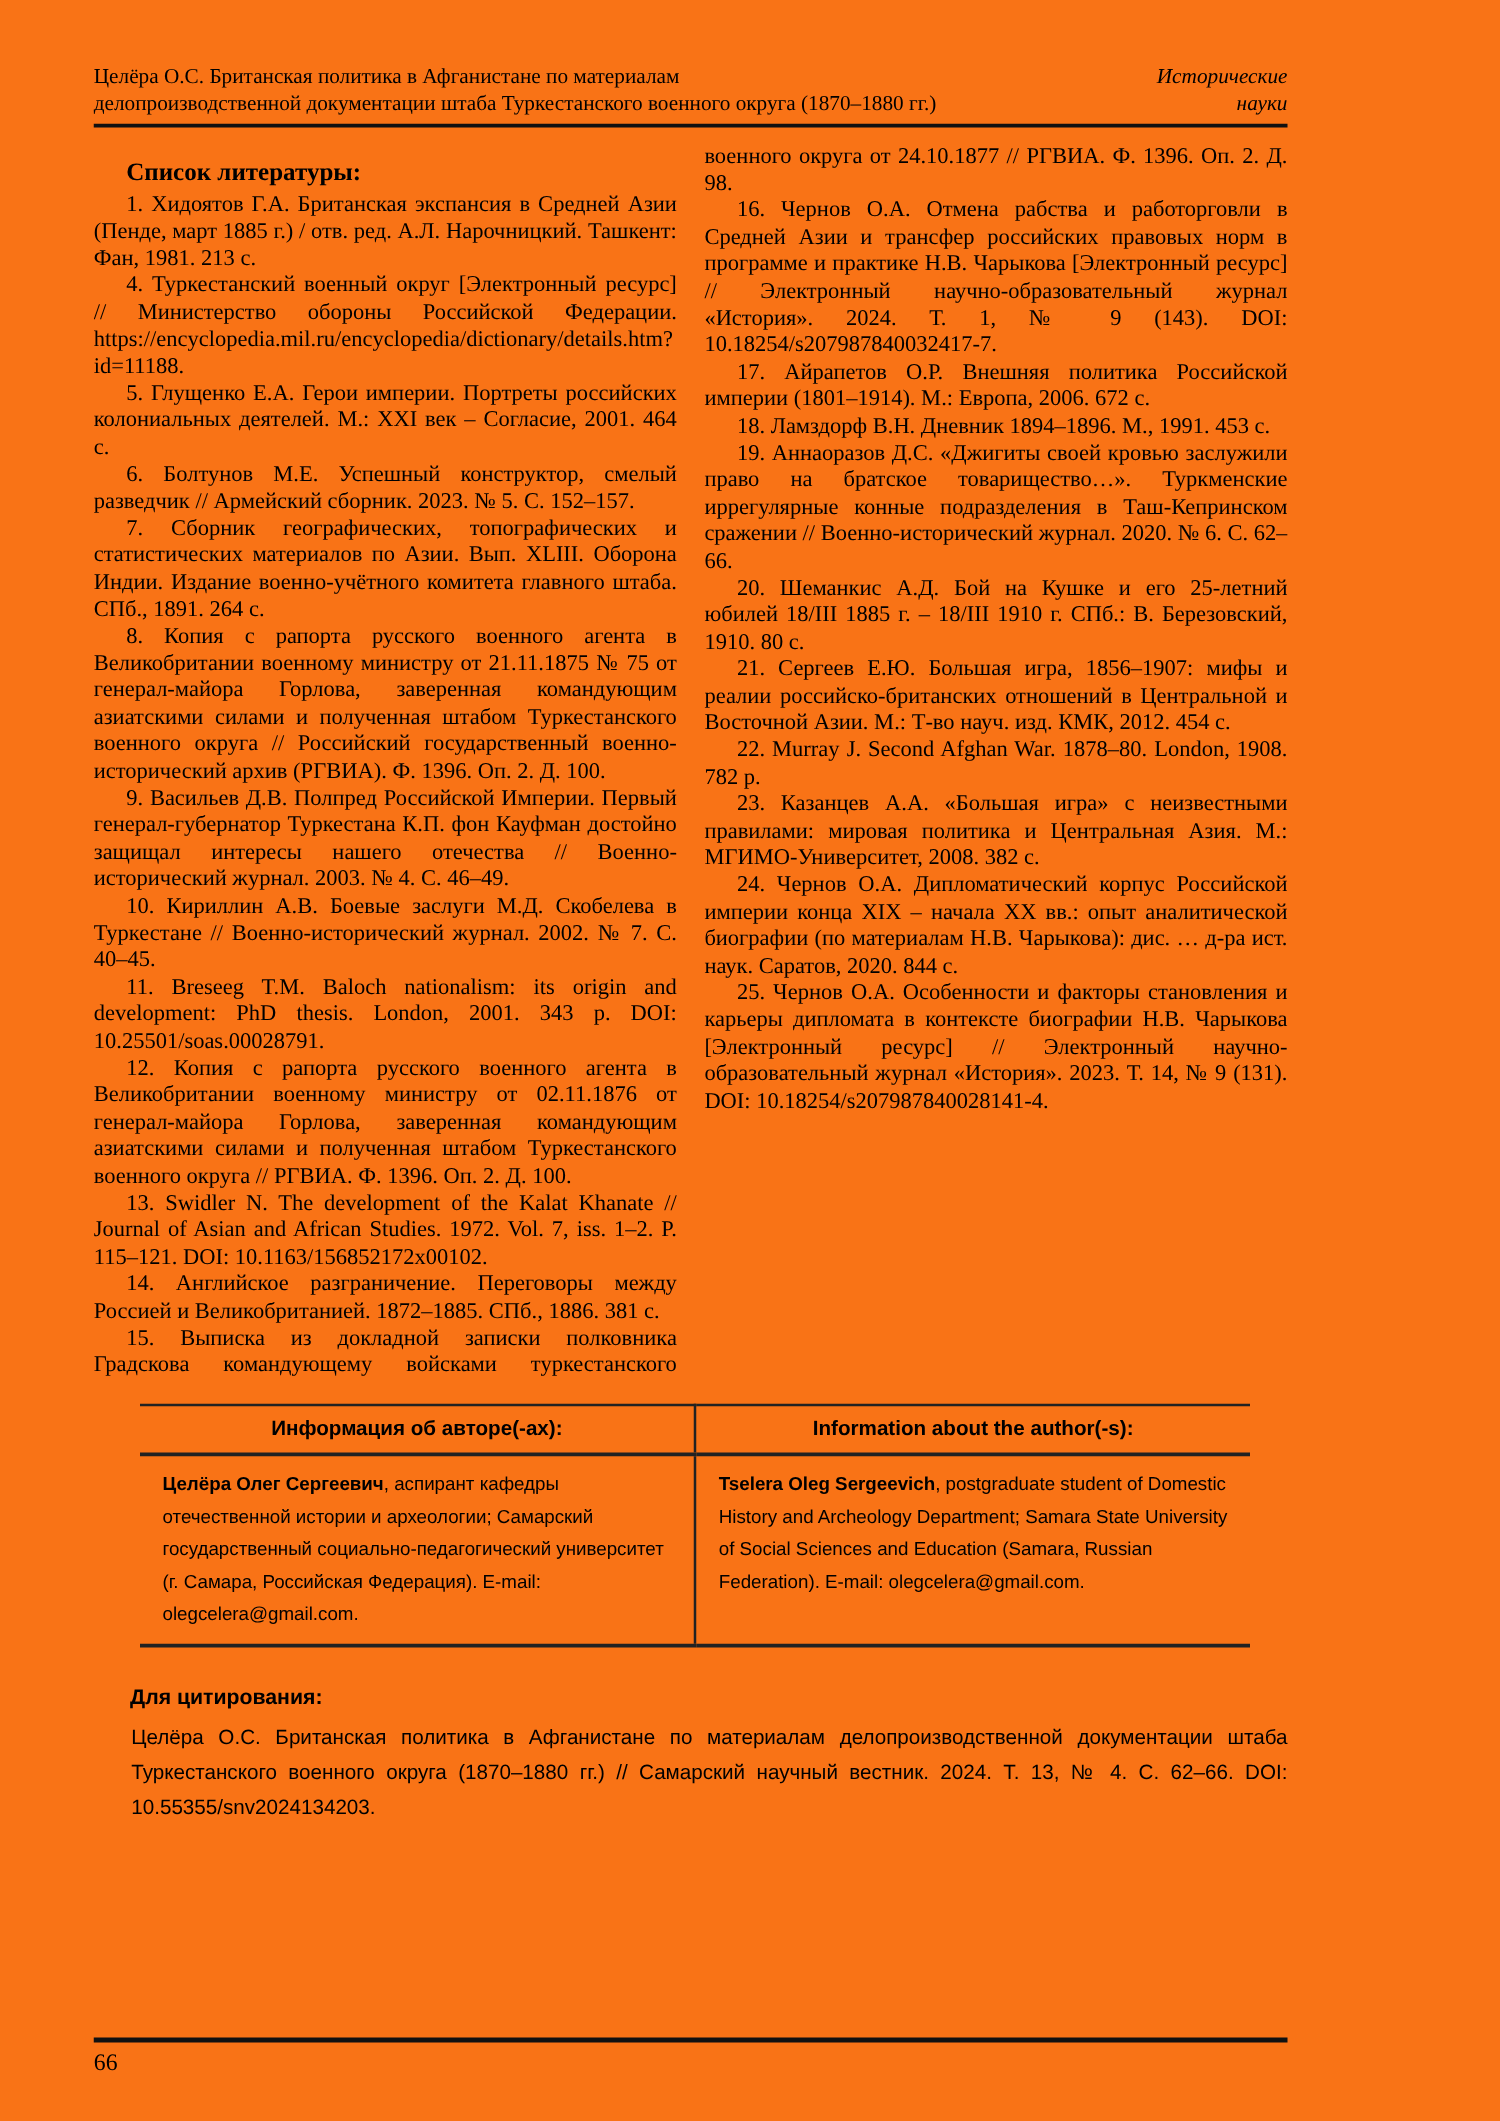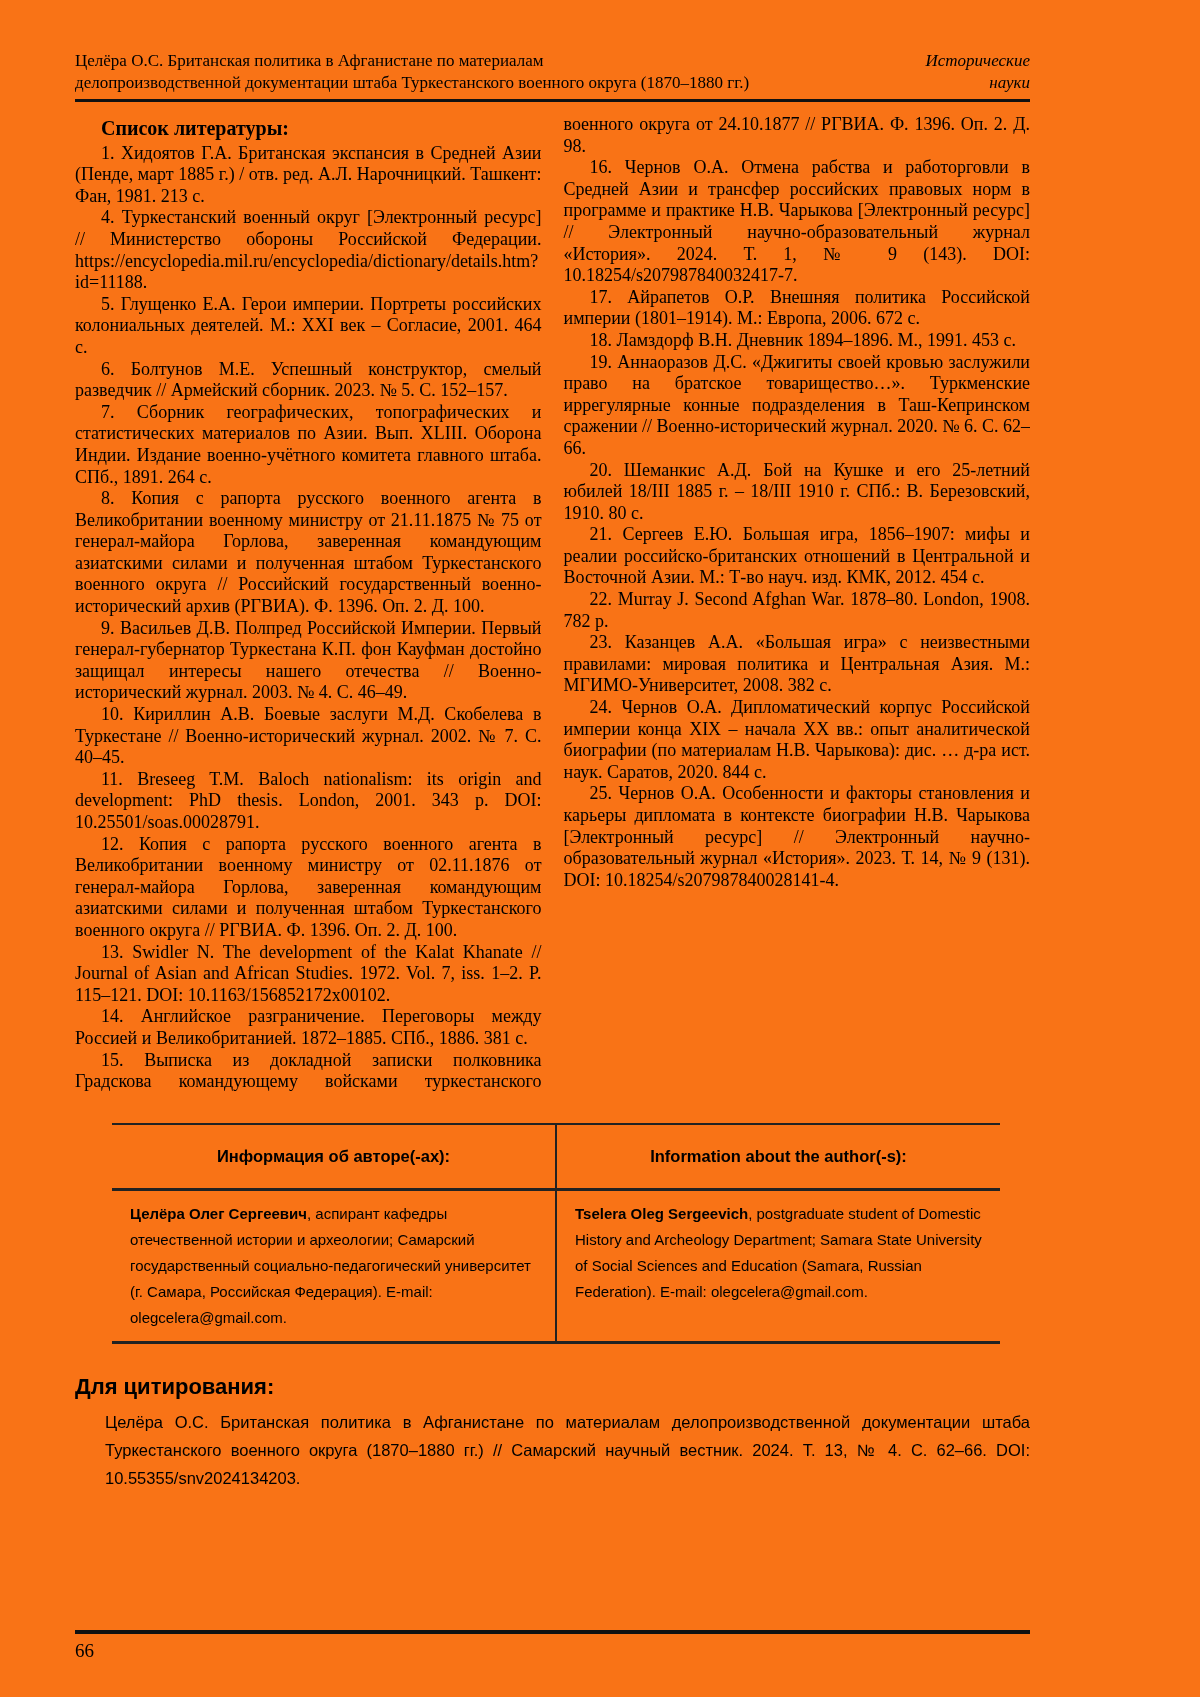--- a/index.html
+++ b/index.html
@@ -51,60 +51,61 @@
     column-fill: auto;
     height: 995px;
     font-size: 18px;
     line-height: 21.6px;
     text-align: justify;
     hyphens: auto;
   }
   .refs-title {
     font-size: 20px;
     font-weight: bold;
-    margin: 4px 0 3px 0;
+    margin: 14px 0 3px 0;
     text-indent: 26px;
     text-align: left;
   }
   .refs p.ref {
     margin: 0;
     text-indent: 26px;
   }
   
   .authors-table {
     margin: 14px 0 0 37px;
     width: 888px;
     border-collapse: collapse;
     font-family: "Liberation Sans", "DejaVu Sans", sans-serif;
   }
   .authors-table th {
     font-size: 16.5px;
     font-weight: bold;
     text-align: center;
-    padding: 22px 10px;
+    padding: 9px 10px;
     border-top: 2px solid #222;
     border-bottom: 3px solid #222;
   }
   .authors-table td {
     font-size: 15px;
     line-height: 26px;
     vertical-align: top;
     padding: 10px 16px 10px 18px;
     border-bottom: 3px solid #222;
   }
   .authors-table .cell-ru, .authors-table .head-ru { border-right: 2px solid #222; }
   .authors-table .b { font-weight: bold; }
   
   .citation {
     margin-top: 30px;
     font-family: "Liberation Sans", "DejaVu Sans", sans-serif;
   }
   .citation .cite-label {
-    font-size: 22px;
+    font-size: 17px;
     font-weight: bold;
+    margin-left: 29px;
   }
   .citation .cite-text {
     margin: 8px 0 0 30px;
     font-size: 16.5px;
     line-height: 28px;
     text-align: justify;
   }
   
   .page-footer {
     position: absolute;

